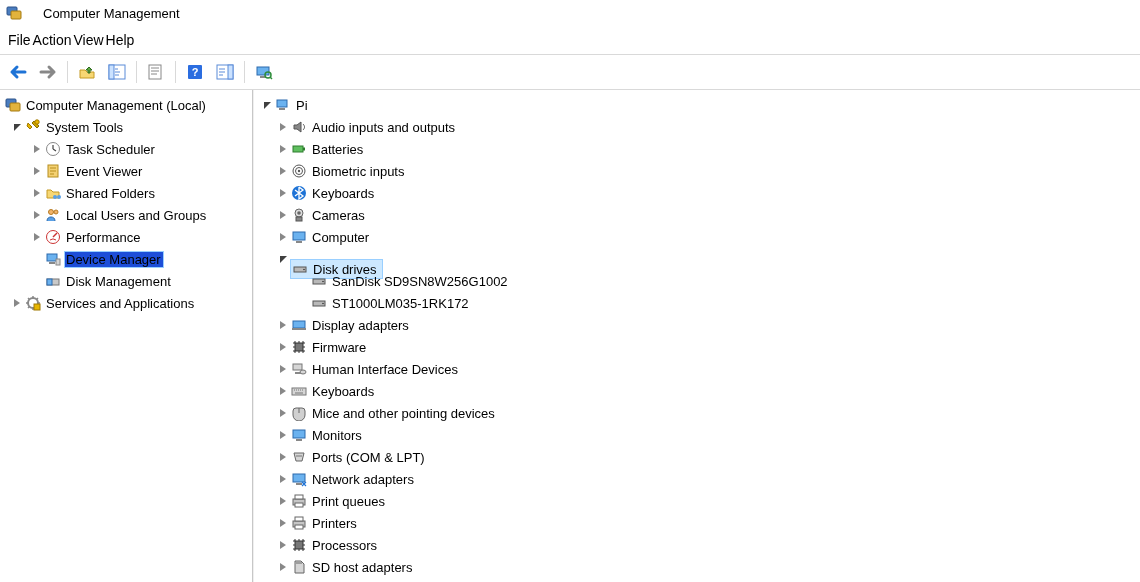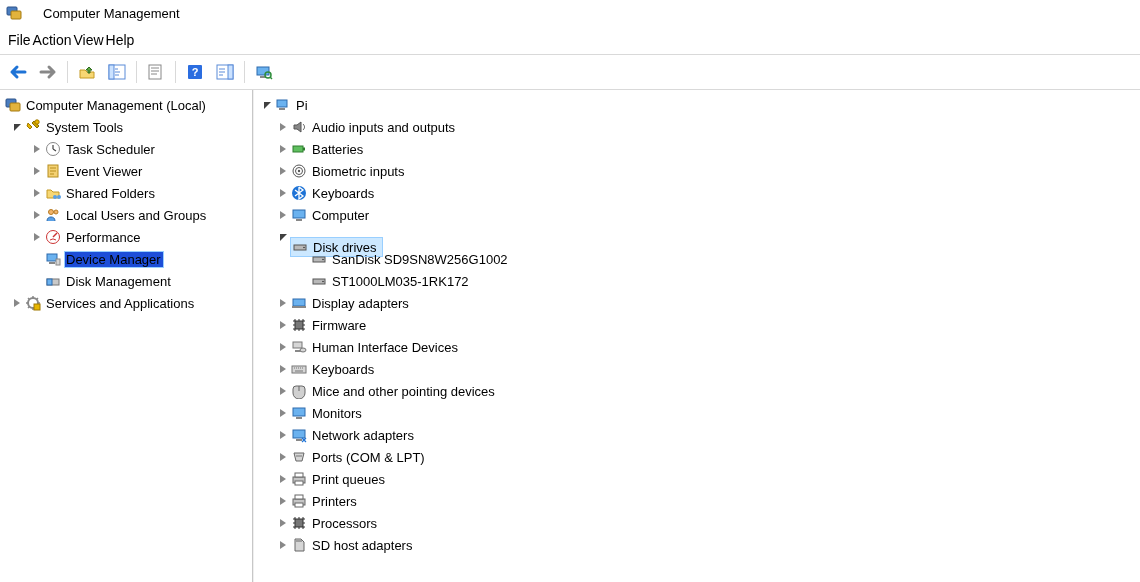--- a/index.html
+++ b/index.html
@@ -402,20 +402,35 @@
       <span class="label">Keyboards</span>
     </div>
     <div class="tree-row" style="padding-left:20px">
       <span class="expander">
           <svg width="8" height="8" viewBox="0 0 8 8">
             <path d="M1 0 L7 4 L1 8 Z" fill="#888"></path>
           </svg>
         </span>
       <span class="icon-slot">
           <svg width="16" height="16">
+            <circle cx="8" cy="6" r="4" fill="#ddd" stroke="#666"></circle>
+            <circle cx="8" cy="6" r="1.8" fill="#666"></circle>
+            <rect x="5" y="10" width="6" height="4" fill="#888" stroke="#555"></rect>
+          </svg>
+        </span>
+      <span class="label">Cameras</span>
+    </div>
+    <div class="tree-row" style="padding-left:20px">
+      <span class="expander">
+          <svg width="8" height="8" viewBox="0 0 8 8">
+            <path d="M1 0 L7 4 L1 8 Z" fill="#888"></path>
+          </svg>
+        </span>
+      <span class="icon-slot">
+          <svg width="16" height="16">
             <rect x="2" y="3" width="12" height="8" fill="#6bb2ef" stroke="#2d6aad"></rect>
             <rect x="5" y="12" width="6" height="2" fill="#888"></rect>
           </svg>
         </span>
       <span class="label">Computer</span>
     </div>
 
     <div class="tree-row hl" style="padding-left:20px">
       <span class="expander">
           <svg width="9" height="9" viewBox="0 0 9 9">
@@ -537,51 +552,51 @@
       <span class="label">Monitors</span>
     </div>
     <div class="tree-row" style="padding-left:20px">
       <span class="expander">
           <svg width="8" height="8" viewBox="0 0 8 8">
             <path d="M1 0 L7 4 L1 8 Z" fill="#888"></path>
           </svg>
         </span>
       <span class="icon-slot">
           <svg width="16" height="16">
-            <rect x="2" y="3" width="12" height="8" fill="#6bb2ef" stroke="#2d6aad"></rect>
-            <rect x="5" y="12" width="6" height="2" fill="#888"></rect>
-            <path d="M11 11l4 4M15 11l-4 4" stroke="#1e73d6" stroke-width="1.2"></path>
-          </svg>
-        </span>
-      <span class="label">Network adapters</span>
-    </div>
-    <div class="tree-row" style="padding-left:20px">
-      <span class="expander">
-          <svg width="8" height="8" viewBox="0 0 8 8">
-            <path d="M1 0 L7 4 L1 8 Z" fill="#888"></path>
-          </svg>
-        </span>
-      <span class="icon-slot">
-          <svg width="16" height="16">
             <path d="M3 4h10l-2 8H5z" fill="#d6d6d6" stroke="#666"></path>
             <circle cx="6" cy="7" r="0.8" fill="#666"></circle>
             <circle cx="8" cy="7" r="0.8" fill="#666"></circle>
             <circle cx="10" cy="7" r="0.8" fill="#666"></circle>
           </svg>
         </span>
       <span class="label">Ports (COM &amp; LPT)</span>
     </div>
     <div class="tree-row" style="padding-left:20px">
       <span class="expander">
           <svg width="8" height="8" viewBox="0 0 8 8">
             <path d="M1 0 L7 4 L1 8 Z" fill="#888"></path>
           </svg>
         </span>
       <span class="icon-slot">
           <svg width="16" height="16">
+            <rect x="2" y="3" width="12" height="8" fill="#6bb2ef" stroke="#2d6aad"></rect>
+            <rect x="5" y="12" width="6" height="2" fill="#888"></rect>
+            <path d="M11 11l4 4M15 11l-4 4" stroke="#1e73d6" stroke-width="1.2"></path>
+          </svg>
+        </span>
+      <span class="label">Network adapters</span>
+    </div>
+    <div class="tree-row" style="padding-left:20px">
+      <span class="expander">
+          <svg width="8" height="8" viewBox="0 0 8 8">
+            <path d="M1 0 L7 4 L1 8 Z" fill="#888"></path>
+          </svg>
+        </span>
+      <span class="icon-slot">
+          <svg width="16" height="16">
             <rect x="2" y="6" width="12" height="6" fill="#c6c6c6" stroke="#666"></rect>
             <rect x="4" y="2" width="8" height="4" fill="#fff" stroke="#666"></rect>
             <rect x="4" y="10" width="8" height="4" fill="#fff" stroke="#666"></rect>
           </svg>
         </span>
       <span class="label">Print queues</span>
     </div>
     <div class="tree-row" style="padding-left:20px">
       <span class="expander">
           <svg width="8" height="8" viewBox="0 0 8 8">

